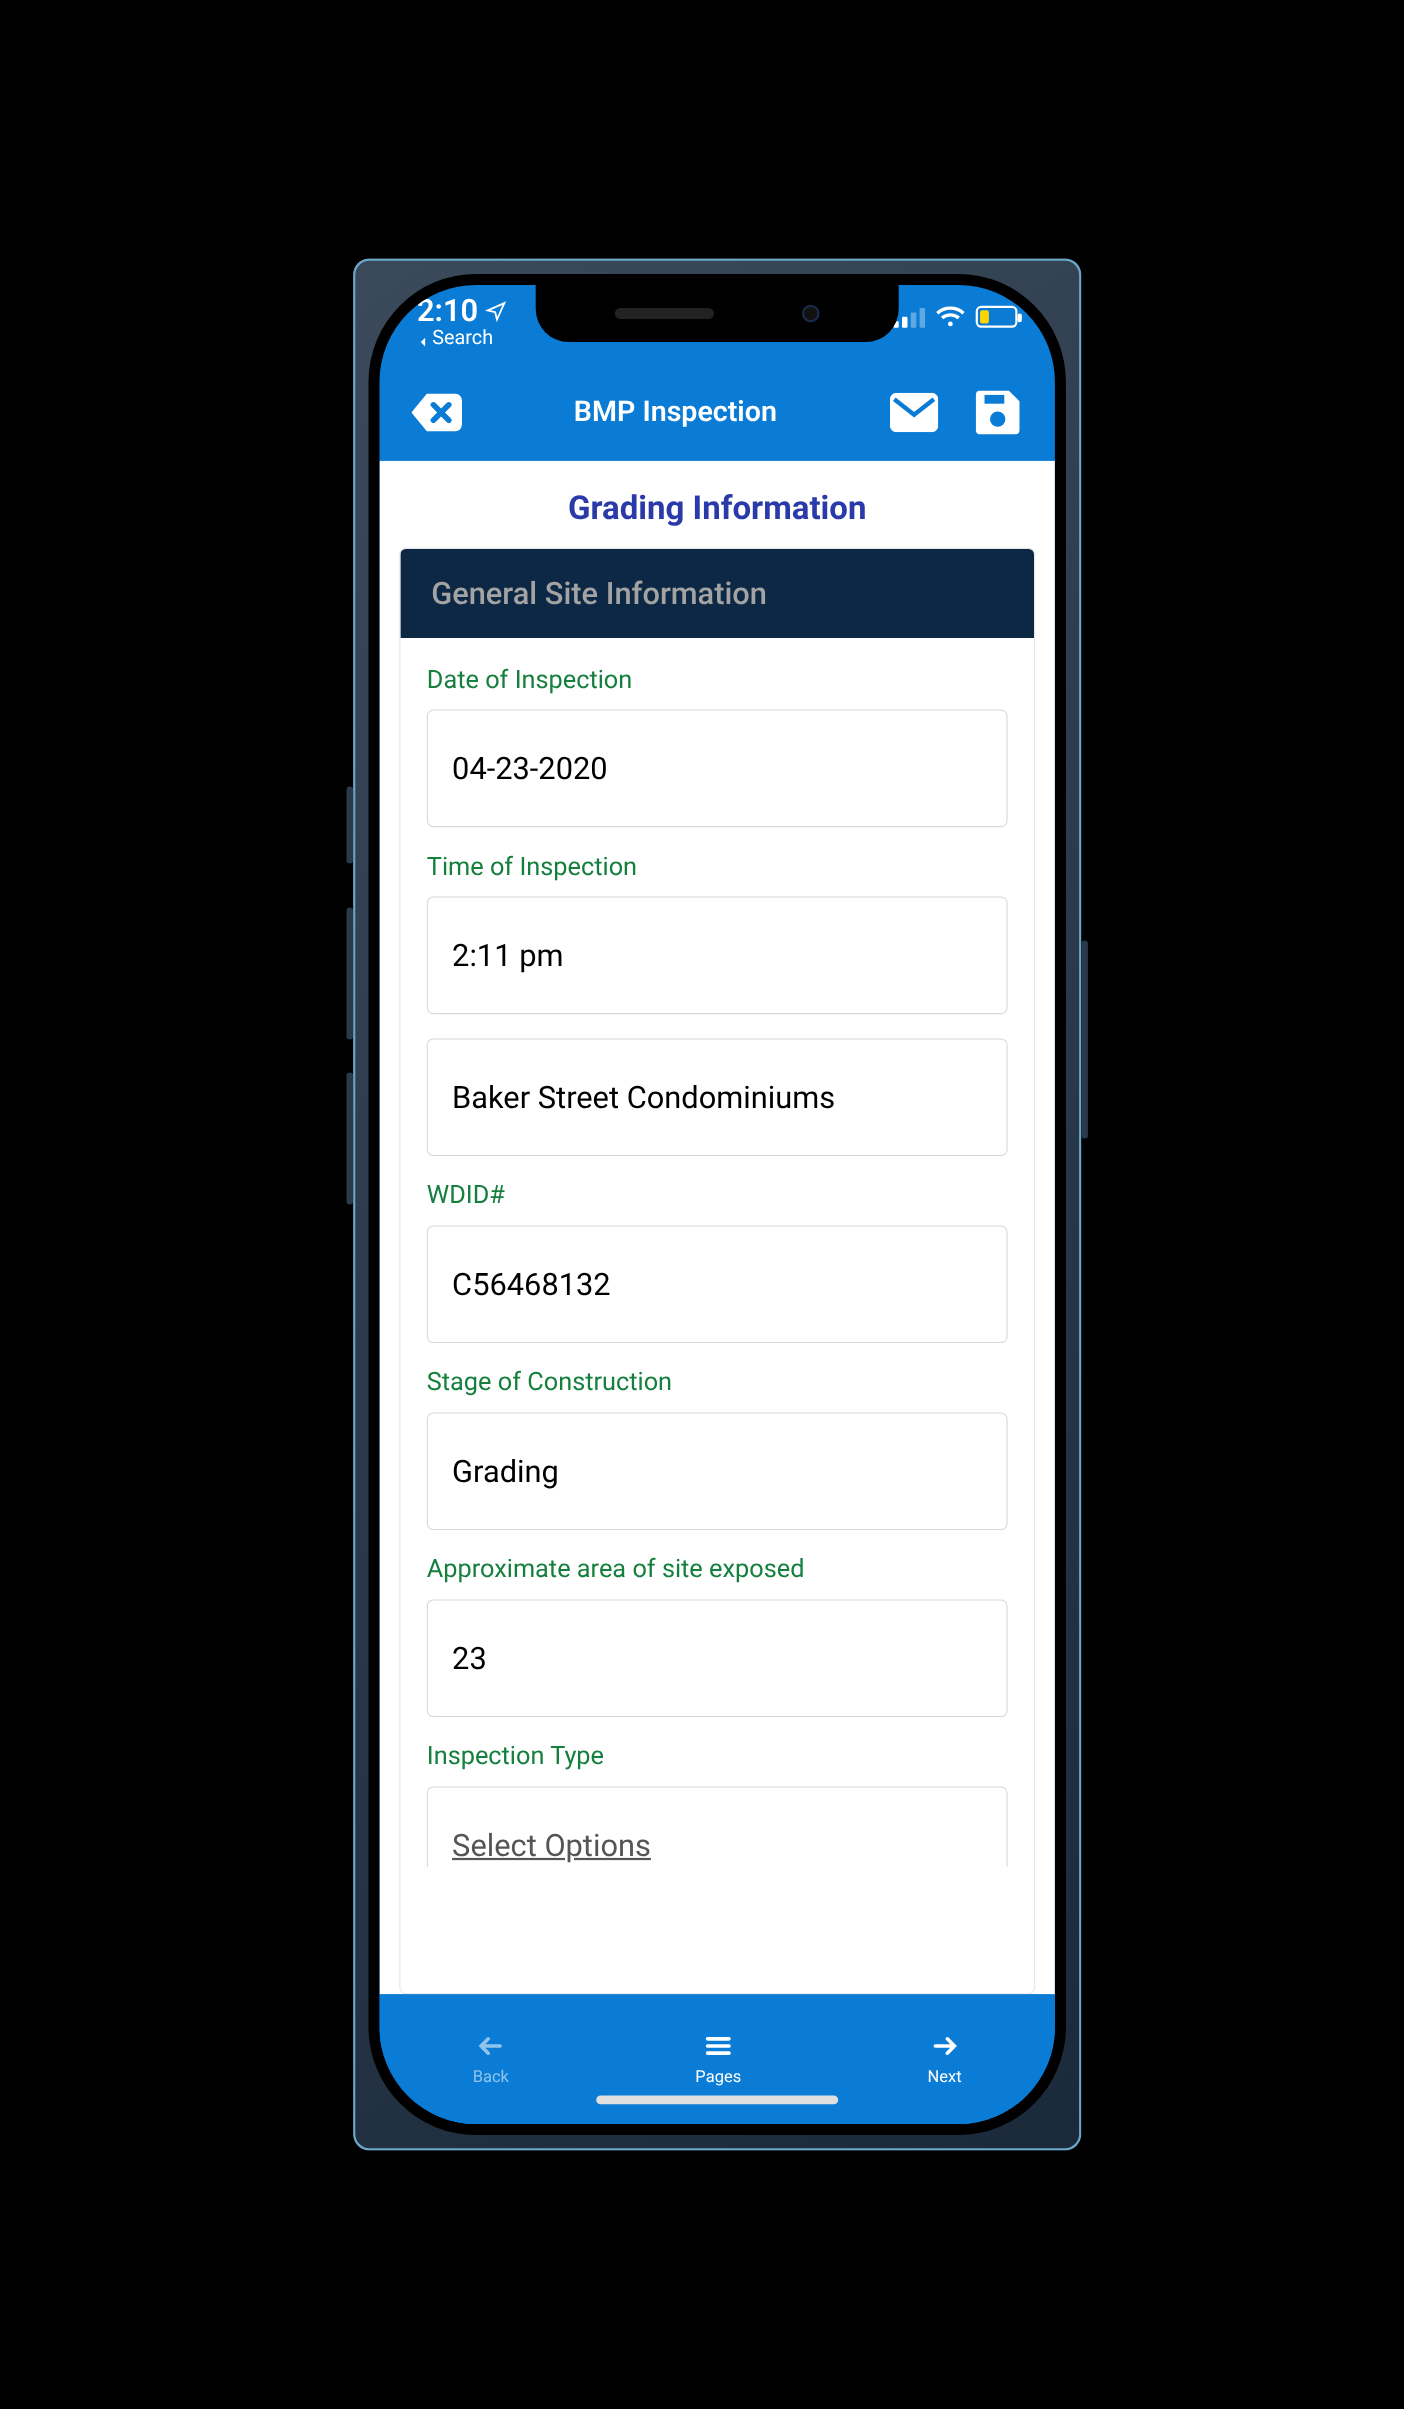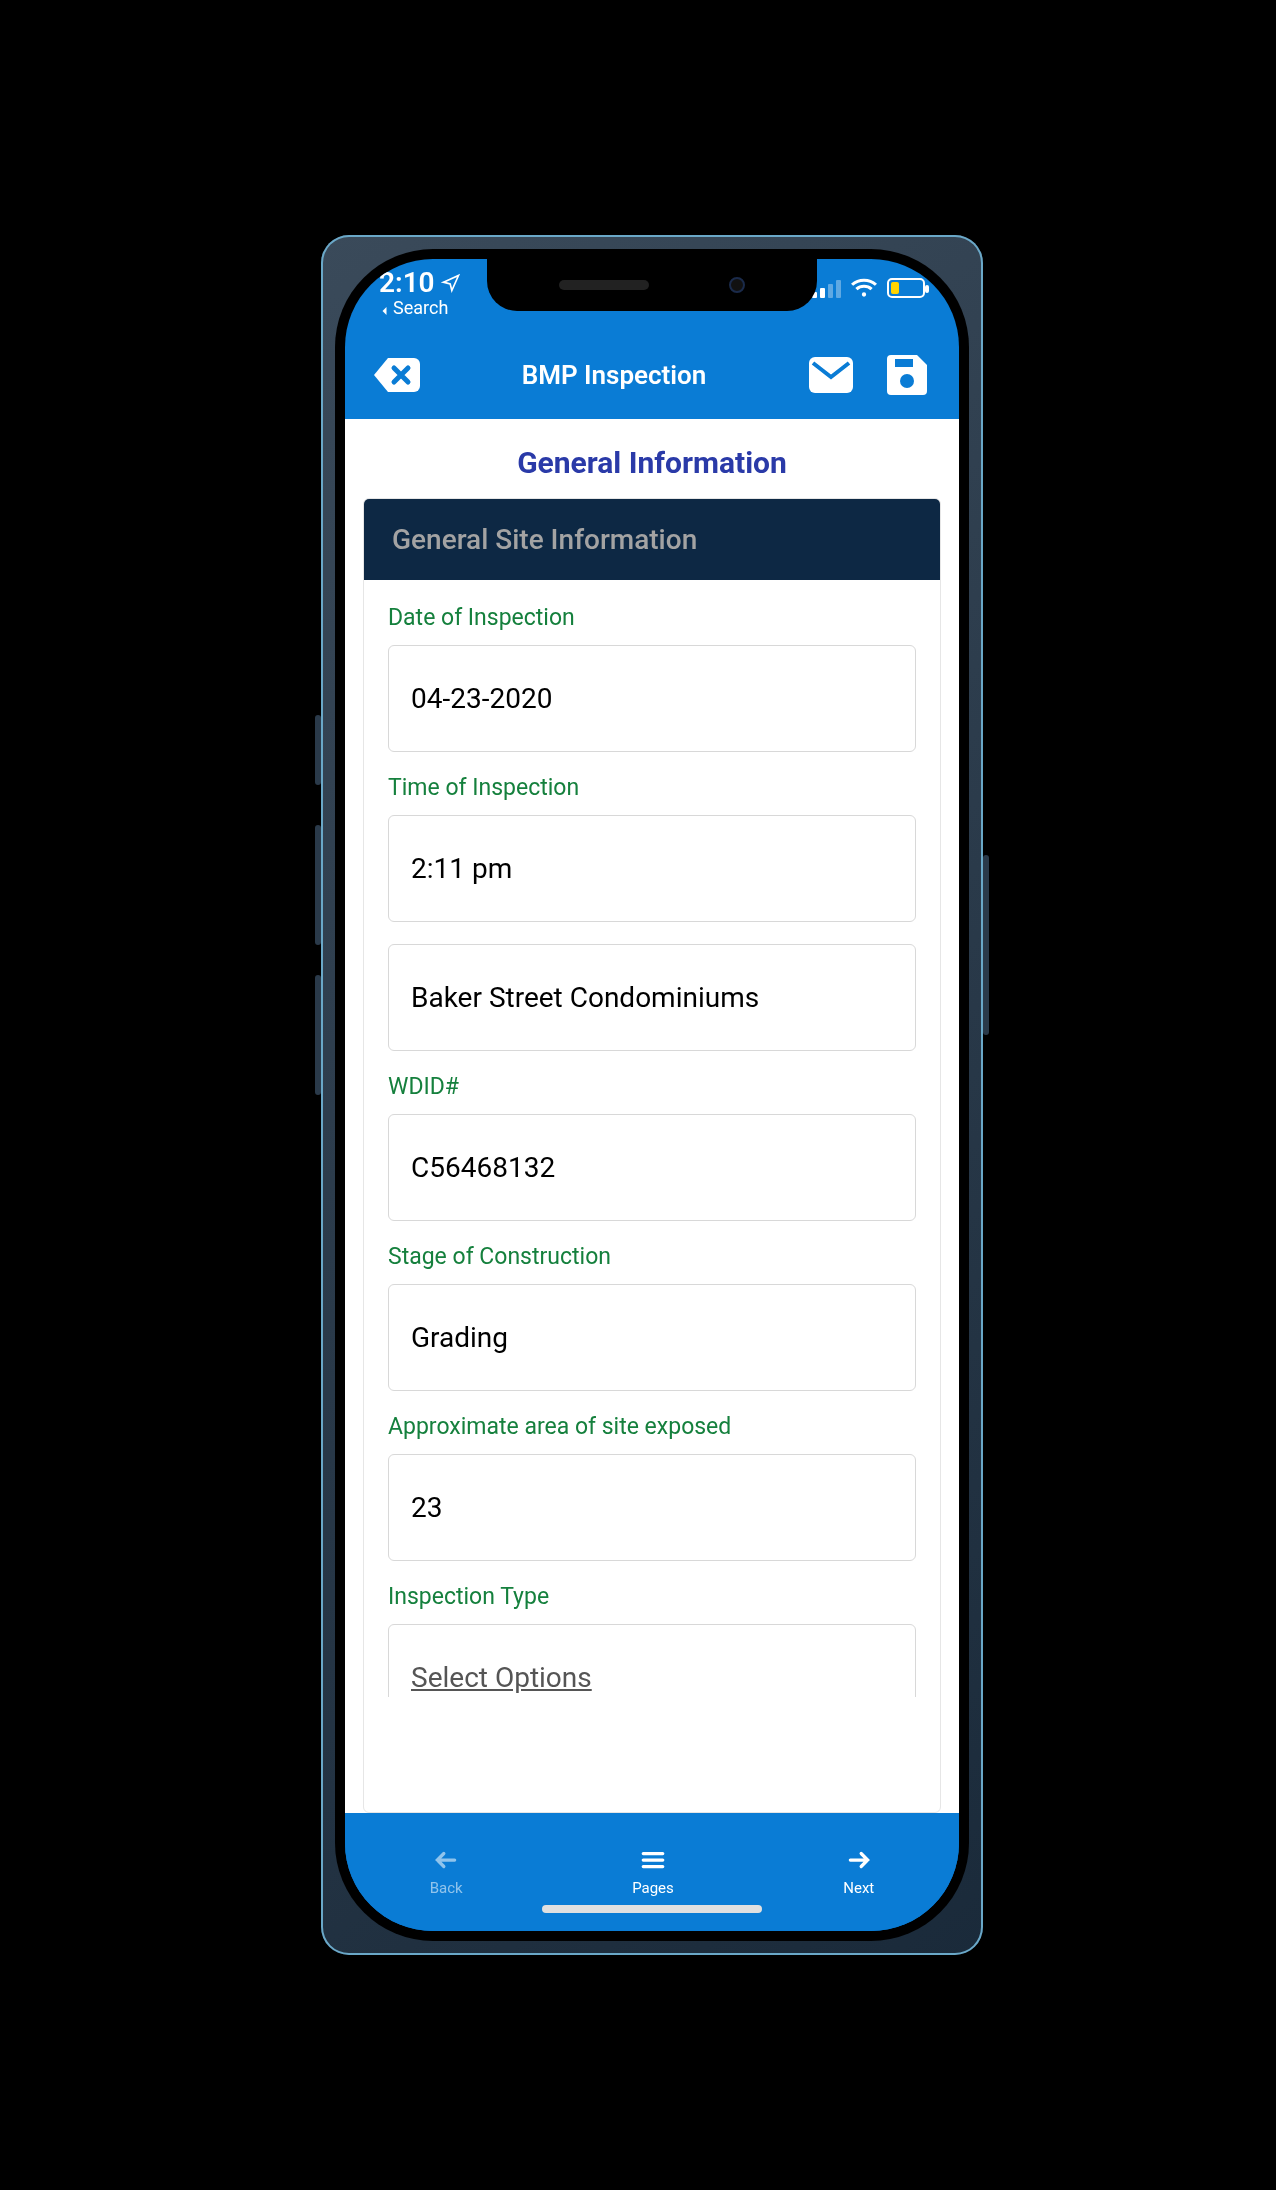--- a/index.html
+++ b/index.html
@@ -8,21 +8,21 @@
     width: 1276px;
     height: 2190px;
     font-family: -apple-system, BlinkMacSystemFont, "Segoe UI", Roboto, Helvetica, Arial, sans-serif;
     display: flex;
     align-items: center;
     justify-content: center;
   }
   .phone-frame {
     width: 662px;
     height: 1720px;
-    border-radius: 28px;
+    border-radius: 15px;
     background: linear-gradient(145deg,#3a4a5a,#1a2a3a);
     padding: 14px;
     position: relative;
     box-shadow: 0 0 0 2px #6aa8c8 inset;
     margin-left: 28px;
   }
   .phone-inner {
     width: 100%;
     height: 100%;
     border-radius: 98px;
@@ -229,21 +229,21 @@
             <svg width="40" height="40" viewBox="0 0 40 40" fill="#fff">
               <path d="M4 0h26l10 10v26a4 4 0 01-4 4H4a4 4 0 01-4-4V4a4 4 0 014-4z"></path>
               <circle cx="20" cy="26" r="7" fill="#0a7cd5"></circle>
               <rect x="8" y="4" width="18" height="8" fill="#0a7cd5"></rect>
             </svg>
           </div>
         </div>
       </div>
 
       <div class="content">
-        <div class="page-title">General Information</div>
+        <div class="page-title">Grading Information</div>
 
         <div class="card">
           <div class="section-header">General Site Information</div>
 
           <div class="form-body">
 
             <div class="field">
               <div class="field-label">Date of Inspection</div>
               <input class="input" value="04-23-2020" style="">
             </div>

